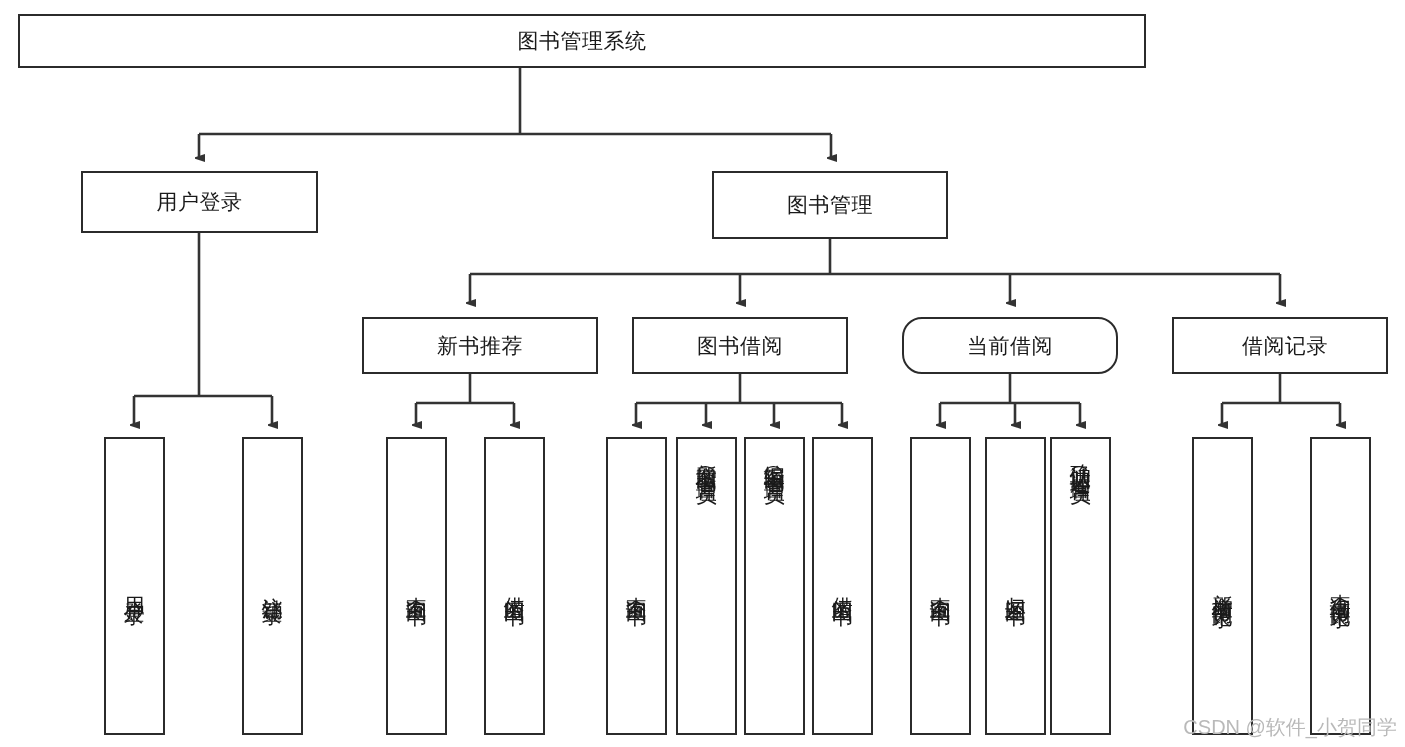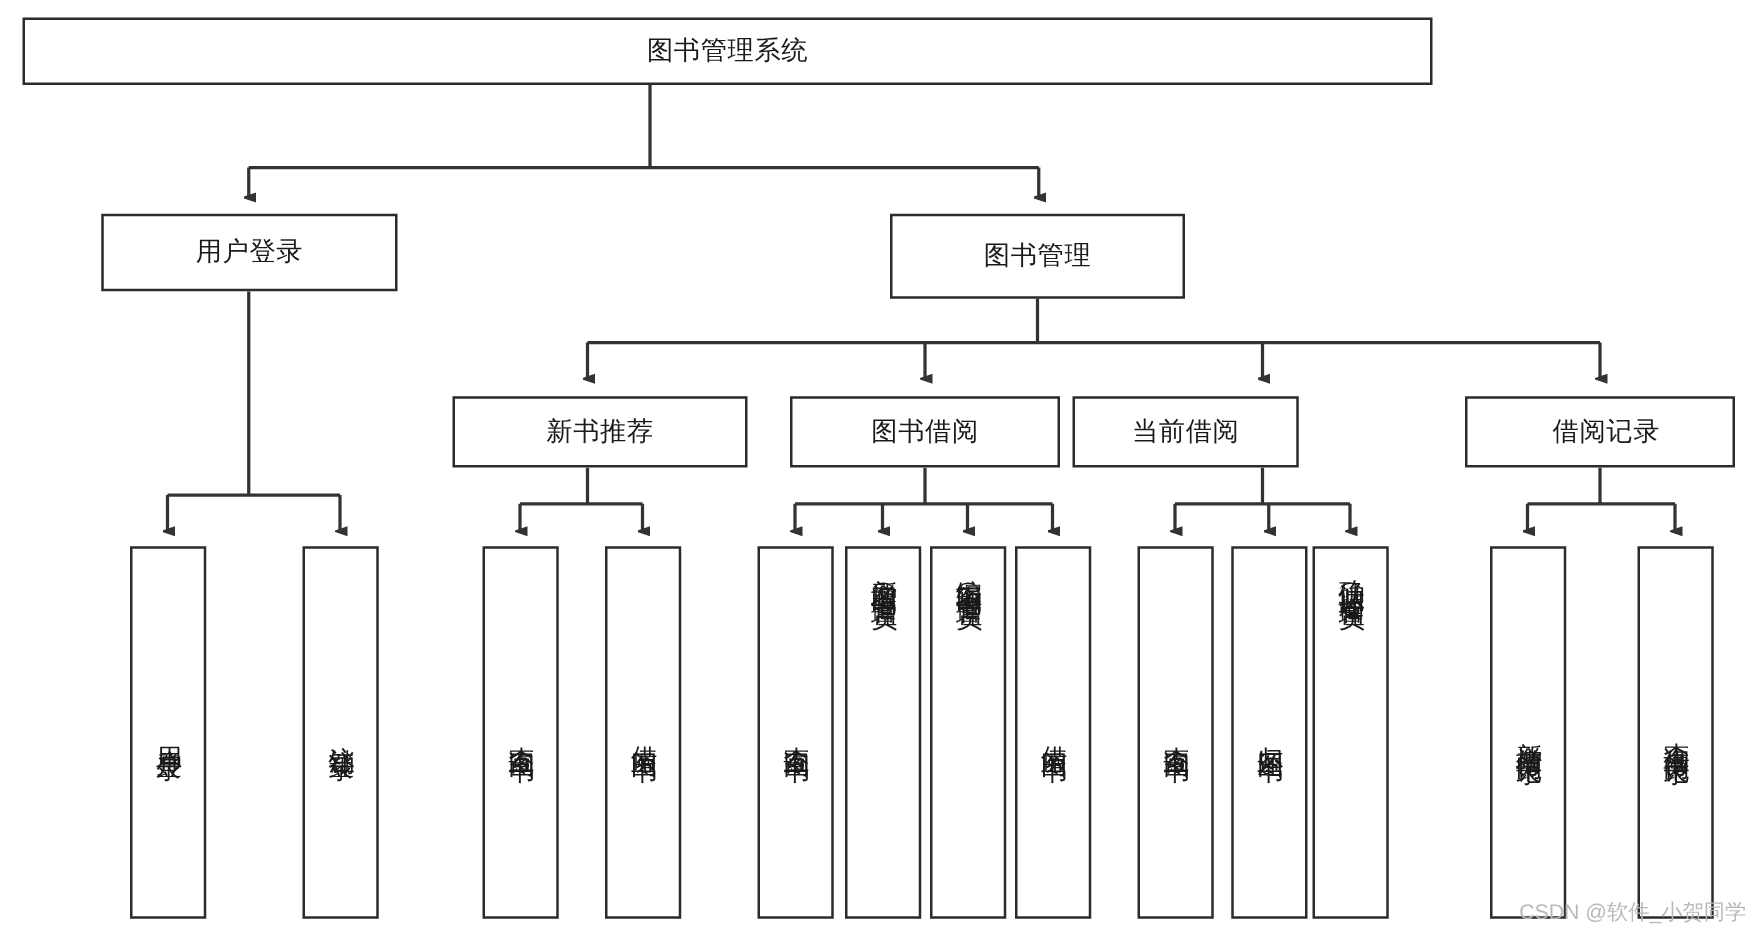--- a/index.html
+++ b/index.html
@@ -56,21 +56,21 @@
     padding-top: 8px;
   }
   .node.vertical.centered {
     align-items: center;
     padding-top: 0;
   }
   .watermark {
     position: absolute;
     right: 8px;
     bottom: 6px;
-    font-size: 17px;
+    font-size: 20px;
     color: #b9b9b9;
     z-index: 5;
     white-space: nowrap;
     font-family: "Liberation Sans", "DejaVu Sans", sans-serif;
   }
 </style>
 </head>
 <body>
 
 <div id="diagram-root">
@@ -135,21 +135,21 @@
   <div class="node" style="left:712px; top:171px; width:236px; height:68px;">
     <span class="node-label">图书管理</span>
   </div>
 
   <div class="node" style="left:362px; top:317px; width:236px; height:57px;">
     <span class="node-label">新书推荐</span>
   </div>
   <div class="node" style="left:632px; top:317px; width:216px; height:57px;">
     <span class="node-label">图书借阅</span>
   </div>
-  <div class="node" style="left:858px; top:317px; width:181px; height:57px;">
+  <div class="node" style="left:902px; top:317px; width:216px; height:57px;border-radius:20px;">
     <span class="node-label">当前借阅</span>
   </div>
   <div class="node" style="left:1172px; top:317px; width:216px; height:57px;padding-left:10px;">
     <span class="node-label">借阅记录</span>
   </div>
 
   <div class="node vertical centered" style="left:104px; top:437px; width:61px; height:298px;">
     <span class="node-label">用户登录</span>
   </div>
   <div class="node vertical centered" style="left:242px; top:437px; width:61px; height:298px;">

